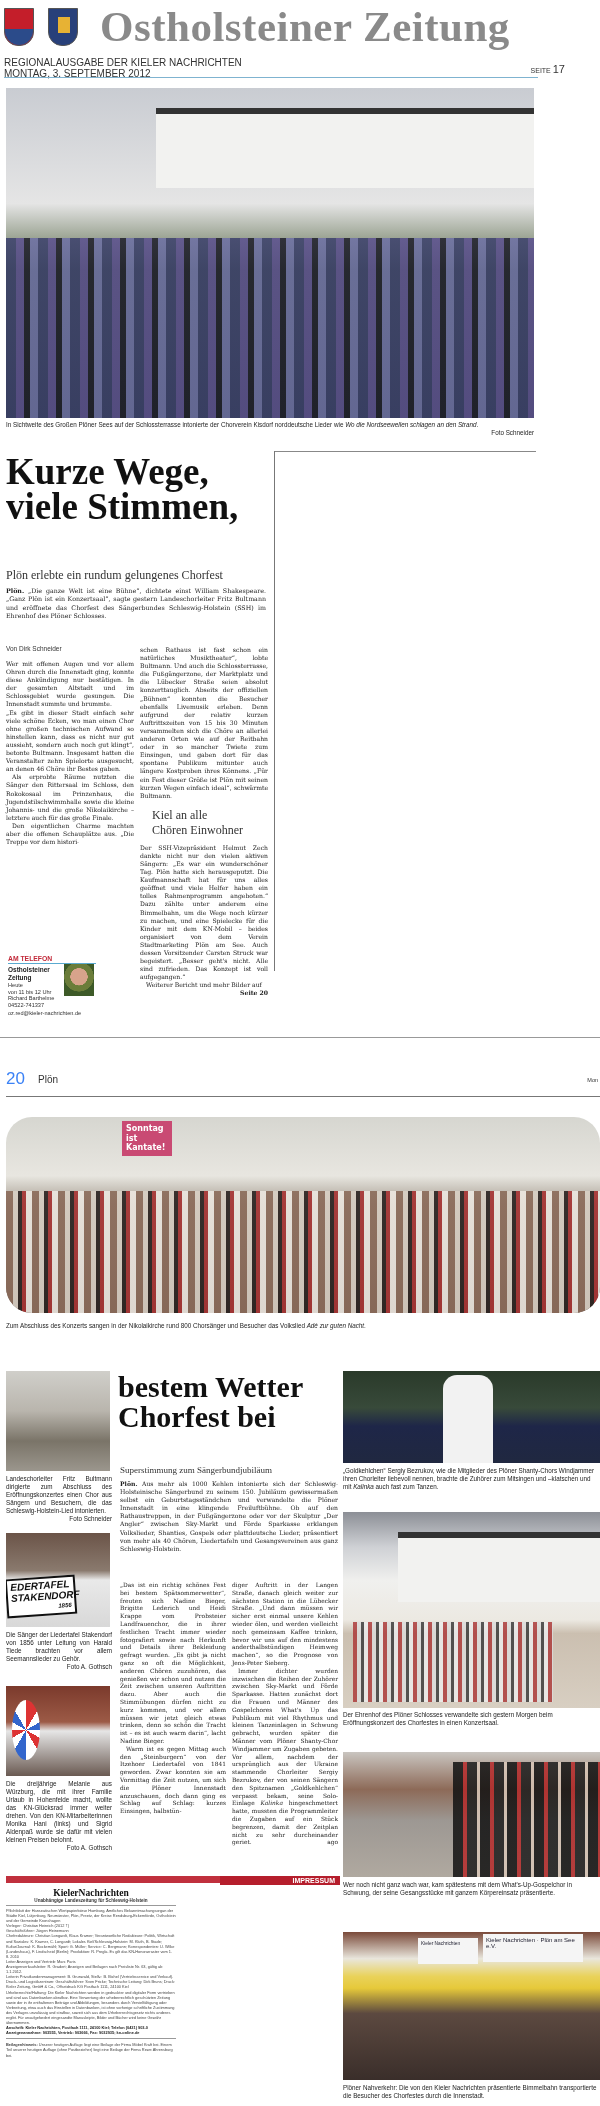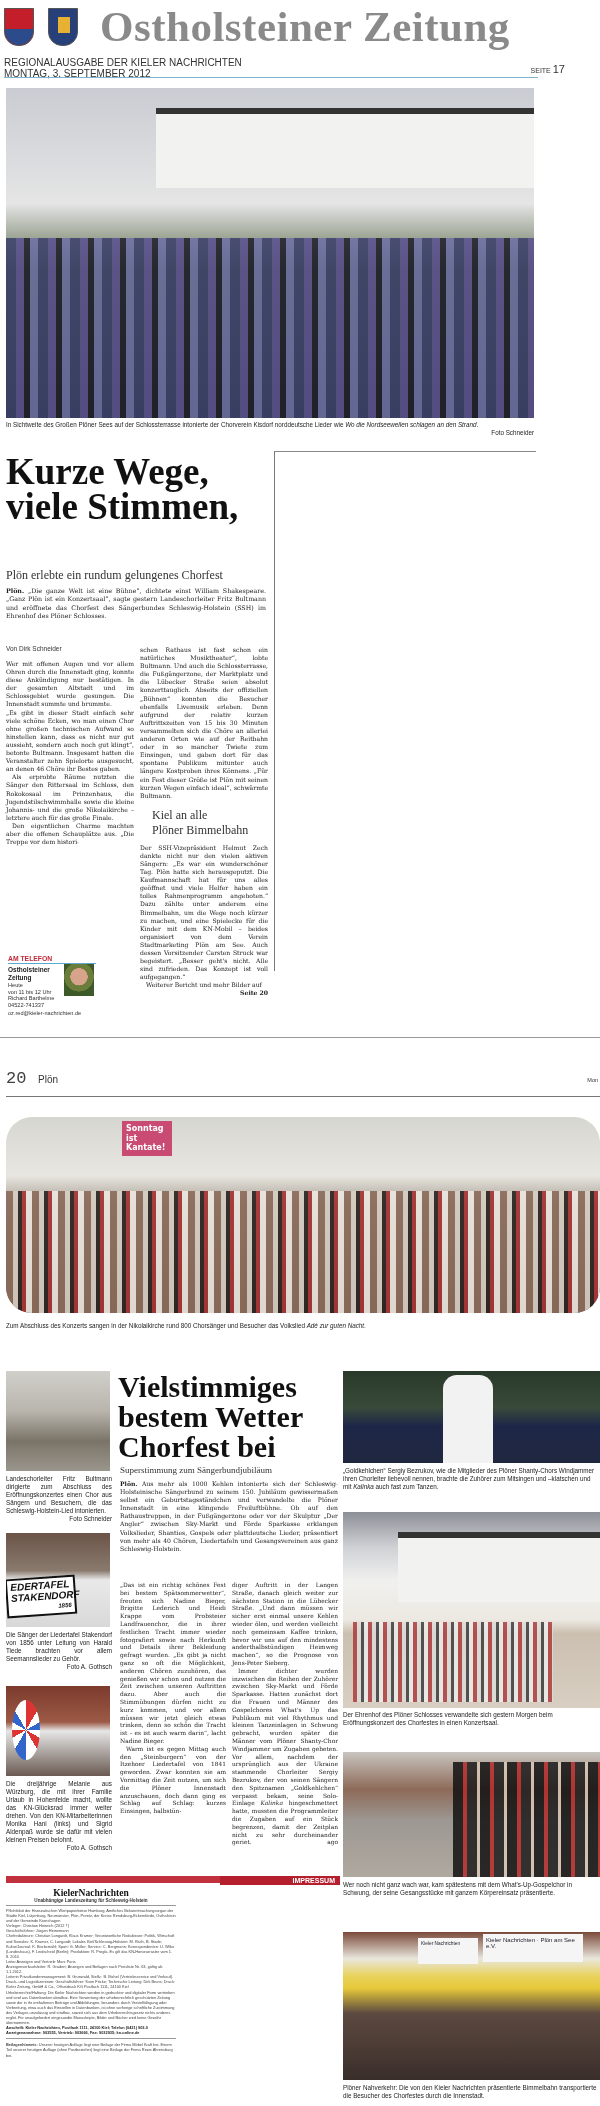--- a/index.html
+++ b/index.html
@@ -40,21 +40,21 @@
 
   .am-tel-title { font-family: "Liberation Sans", sans-serif; font-weight: bold; color: #c22a3a; font-size: 6.8px; }
   .am-tel-rule { height: 1px; background: #5aaad0; }
   .am-tel-paper { font-family: "Liberation Sans", sans-serif; font-weight: bold; font-size: 6.5px; line-height: 8px; color: #222; }
   .am-tel-small { font-family: "Liberation Sans", sans-serif; font-size: 5.6px; line-height: 6.6px; color: #333; }
   .avatar { background: radial-gradient(circle at 50% 40%, #d7a38b 0 35%, #6b7d3a 36% 60%, #3d5a28 61%); }
 
   .page-divider { left: 0; width: 600px; height: 1px; background: #999; }
 
   
-  .p20-num { left: 6px; top: 1069px; font-family: Liberation Mono, monospace; font-size: 17px; color: #404040; }
+  .p20-num { left: 6px; top: 1069px; font-family: Liberation Sans, sans-serif; font-size: 17px; color: #3b82f6; }
   .p20-section { left: 38px; top: 1074px; font-family: "Liberation Sans", sans-serif; font-size: 10px; color: #333; }
   .p20-mon { right: 2px; top: 1077px; font-family: "Liberation Sans", sans-serif; font-size: 5.5px; color: #333; }
   .church-photo { background: linear-gradient(180deg, #d6d6d0 0%, #e8e6e0 30%, #a59c90 45%, #5b4a40 100%); border-radius: 26px; }
   .church-crowd { position: absolute; left: 0; right: 0; bottom: 0; height: 62%; background: repeating-linear-gradient(90deg, #8b6b5a 0 7px, #d8cfc4 7px 12px, #2a2220 12px 16px, #a63232 16px 20px, #ece7e0 20px 26px); opacity: 0.9; }
   .kantate { background: #c94a73; color: #fff; font-family: "DejaVu Sans", sans-serif; font-weight: bold; font-size: 8px; line-height: 9.5px; padding: 3px 4px; }
 
   .impressum-bar { background: #b51e2c; color: #fff; font-family: "Liberation Sans", sans-serif; font-weight: bold; font-size: 7px; text-align: right; padding: 1px 5px; }
   .impressum-text { font-family: "Liberation Sans", sans-serif; font-size: 3.9px; line-height: 5.1px; color: #444; }
   .kn-logo { font-family: "Liberation Serif", serif; font-weight: bold; font-size: 9.5px; color: #111; text-align: center; }
   .kn-tag { font-family: "Liberation Sans", sans-serif; font-weight: bold; font-size: 4.6px; color: #333; text-align: center; }
@@ -107,21 +107,21 @@
     <p class="noind">Wer mit offenen Augen und vor allem Ohren durch die Innenstadt ging, konnte diese Ankündigung nur bestätigen. In der gesamten Altstadt und im Schlossgebiet wurde gesungen. Die Innenstadt summte und brummte.</p>
     <p class="noind">„Es gibt in dieser Stadt einfach sehr viele schöne Ecken, wo man einen Chor ohne großen technischen Aufwand so hinstellen kann, dass es nicht nur gut aussieht, sondern auch noch gut klingt“, betonte Bultmann. Insgesamt hatten die Veranstalter zehn Spielorte ausgesucht, an denen 46 Chöre ihr Bestes gaben.</p>
     <p>Als erprobte Räume nutzten die Sänger den Rittersaal im Schloss, den Rokokosaal im Prinzenhaus, die Jugendstilschwimmhalle sowie die kleine Johannis- und die große Nikolaikirche – letztere auch für das große Finale.</p>
     <p>Den eigentlichen Charme machten aber die offenen Schauplätze aus. „Die Treppe vor dem histori-</p>
   </div>
 
   <div class="abs body-text" style="left:140px;top:646px;width:128px;">
     <p class="noind">schen Rathaus ist fast schon ein natürliches Musiktheater“, lobte Bultmann. Und auch die Schlossterrasse, die Fußgängerzone, der Marktplatz und die Lübecker Straße seien absolut konzerttauglich. Abseits der offiziellen „Bühnen“ konnten die Besucher ebenfalls Livemusik erleben. Denn aufgrund der relativ kurzen Auftrittszeiten von 15 bis 30 Minuten versammelten sich die Chöre an allerlei anderen Orten wie auf der Reitbahn oder in so mancher Twiete zum Einsingen, und gaben dort für das spontane Publikum mitunter auch längere Kostproben ihres Könnens. „Für ein Fest dieser Größe ist Plön mit seinen kurzen Wegen einfach ideal“, schwärmte Bultmann.</p>
     <div class="subhead" style="margin:8px 0 6px;">
       <div>Kiel an alle</div>
-      <div>Plöner Bimmelbahn</div>
+      <div>Chören Einwohner</div>
     </div>
     <p class="noind">Der SSH-Vizepräsident Helmut Zech dankte nicht nur den vielen aktiven Sängern: „Es war ein wunderschöner Tag. Plön hatte sich herausgeputzt. Die Kaufmannschaft hat für uns alles geöffnet und viele Helfer haben ein tolles Rahmenprogramm angeboten.“ Dazu zählte unter anderem eine Bimmelbahn, um die Wege noch kürzer zu machen, und eine Spielecke für die Kinder mit dem KN-Mobil – beides organisiert von dem Verein Stadtmarketing Plön am See. Auch dessen Vorsitzender Carsten Struck war begeistert. „Besser geht's nicht. Alle sind zufrieden. Das Konzept ist voll aufgegangen.“</p>
     <p><span>Weiterer Bericht und mehr Bilder auf</span> <b style="float:right;">Seite 20</b></p>
   </div>
 
   <div class="abs" style="left:8px;top:955px;width:88px;">
     <div class="am-tel-title">AM TELEFON</div>
     <div class="am-tel-rule" style="margin:1px 0 2px;width:88px;"></div>
     <div class="am-tel-paper">Ostholsteiner</div>
     <div class="am-tel-paper">Zeitung</div>
@@ -174,21 +174,20 @@
 
   <div class="abs photo photo-melanie" style="left:6px;top:1686px;width:104px;height:90px;">
     <div class="abs wheel" style="left:6px;top:14px;width:28px;height:60px;"></div>
   </div>
   <div class="abs caption" style="left:6px;top:1780px;width:106px;text-align:justify;">
     <span>Die dreijährige Melanie aus Würzburg, die mit ihrer Familie Urlaub in Hohenfelde macht, wollte das KN-Glücksrad immer weiter drehen. Von den KN-Mitarbeiterinnen Monika Hani (links) und Sigrid Aldenpaß wurde sie dafür mit vielen kleinen Preisen belohnt.</span>
     <span style="float:right;">Foto A. Gothsch</span>
   </div>
 
   <div class="abs headline-big" style="left:118px;top:1372px;width:222px;font-size:30px;line-height:30px;">
-    <div>Vielstimmiges</div>
     <div>bestem Wetter</div>
     <div>Chorfest bei</div>
   </div>
   <div class="abs deck" style="left:120px;top:1465px;font-size:9px;">Superstimmung zum Sängerbundjubiläum</div>
   <div class="abs body-text" style="left:120px;top:1480px;width:218px;font-size:6.1px;line-height:8.1px;">
     <b>Plön.</b><span> Aus mehr als 1000 Kehlen intonierte sich der Schleswig-Holsteinische Sängerbund zu seinem 150. Jubiläum gewissermaßen selbst ein Geburtstagsständchen und verwandelte die Plöner Innenstadt in eine klingende Freiluftbühne. Ob auf den Rathaustreppen, in der Fußgängerzone oder vor der Skulptur „Der Angler“ zwischen Sky-Markt und Förde Sparkasse erklangen Volkslieder, Shanties, Gospels oder plattdeutsche Lieder, präsentiert von mehr als 40 Chören, Liedertafeln und Gesangsvereinen aus ganz Schleswig-Holstein.</span>
   </div>
 
   <div class="abs body-text" style="left:120px;top:1582px;width:106px;font-size:5.9px;line-height:7.8px;">
     <p class="noind">„Das ist ein richtig schönes Fest bei bestem Spätsommerwetter“, freuten sich Nadine Bieger, Brigitte Lederich und Heidi Krappe vom Probsteier Landfrauenchor, die in ihrer festlichen Tracht immer wieder fotografiert sowie nach Herkunft und Details ihrer Bekleidung gefragt wurden. „Es gibt ja nicht ganz so oft die Möglichkeit, anderen Chören zuzuhören, das genießen wir schon und nutzen die Zeit zwischen unseren Auftritten dazu. Aber auch die Stimmübungen dürfen nicht zu kurz kommen, und vor allem müssen wir jetzt gleich etwas trinken, denn so schön die Tracht ist – es ist auch warm darin“, lacht Nadine Bieger.</p>

